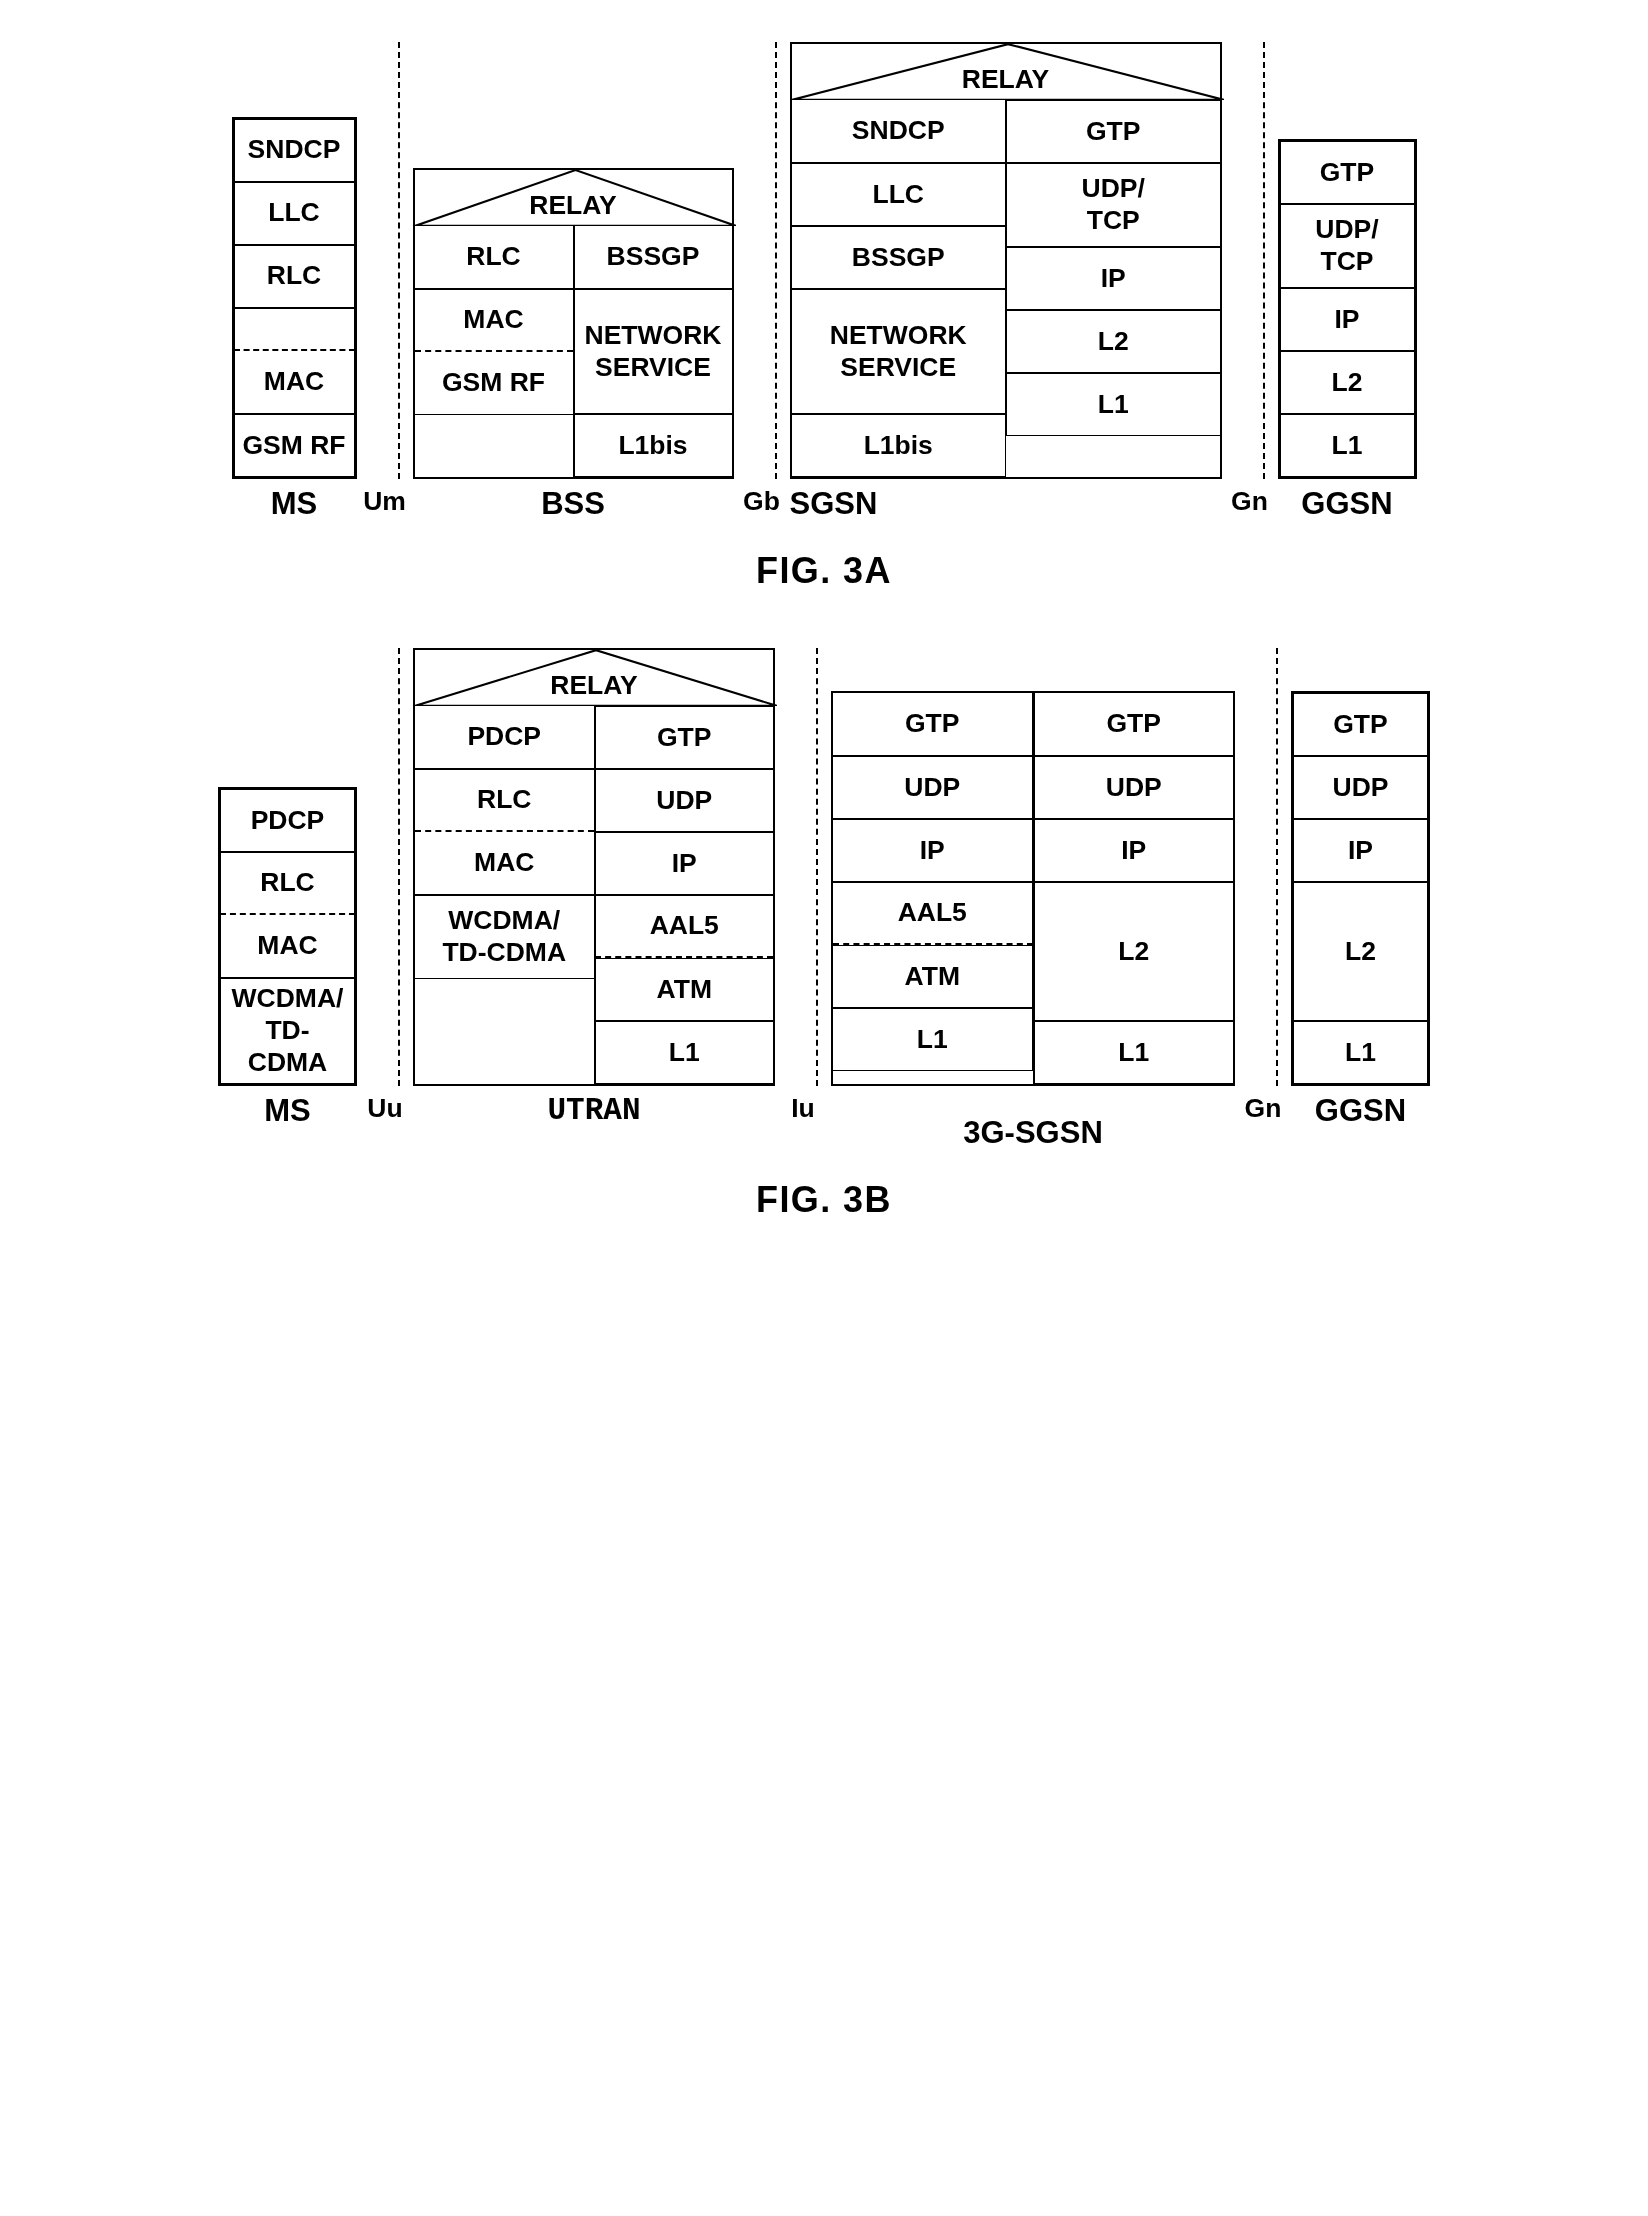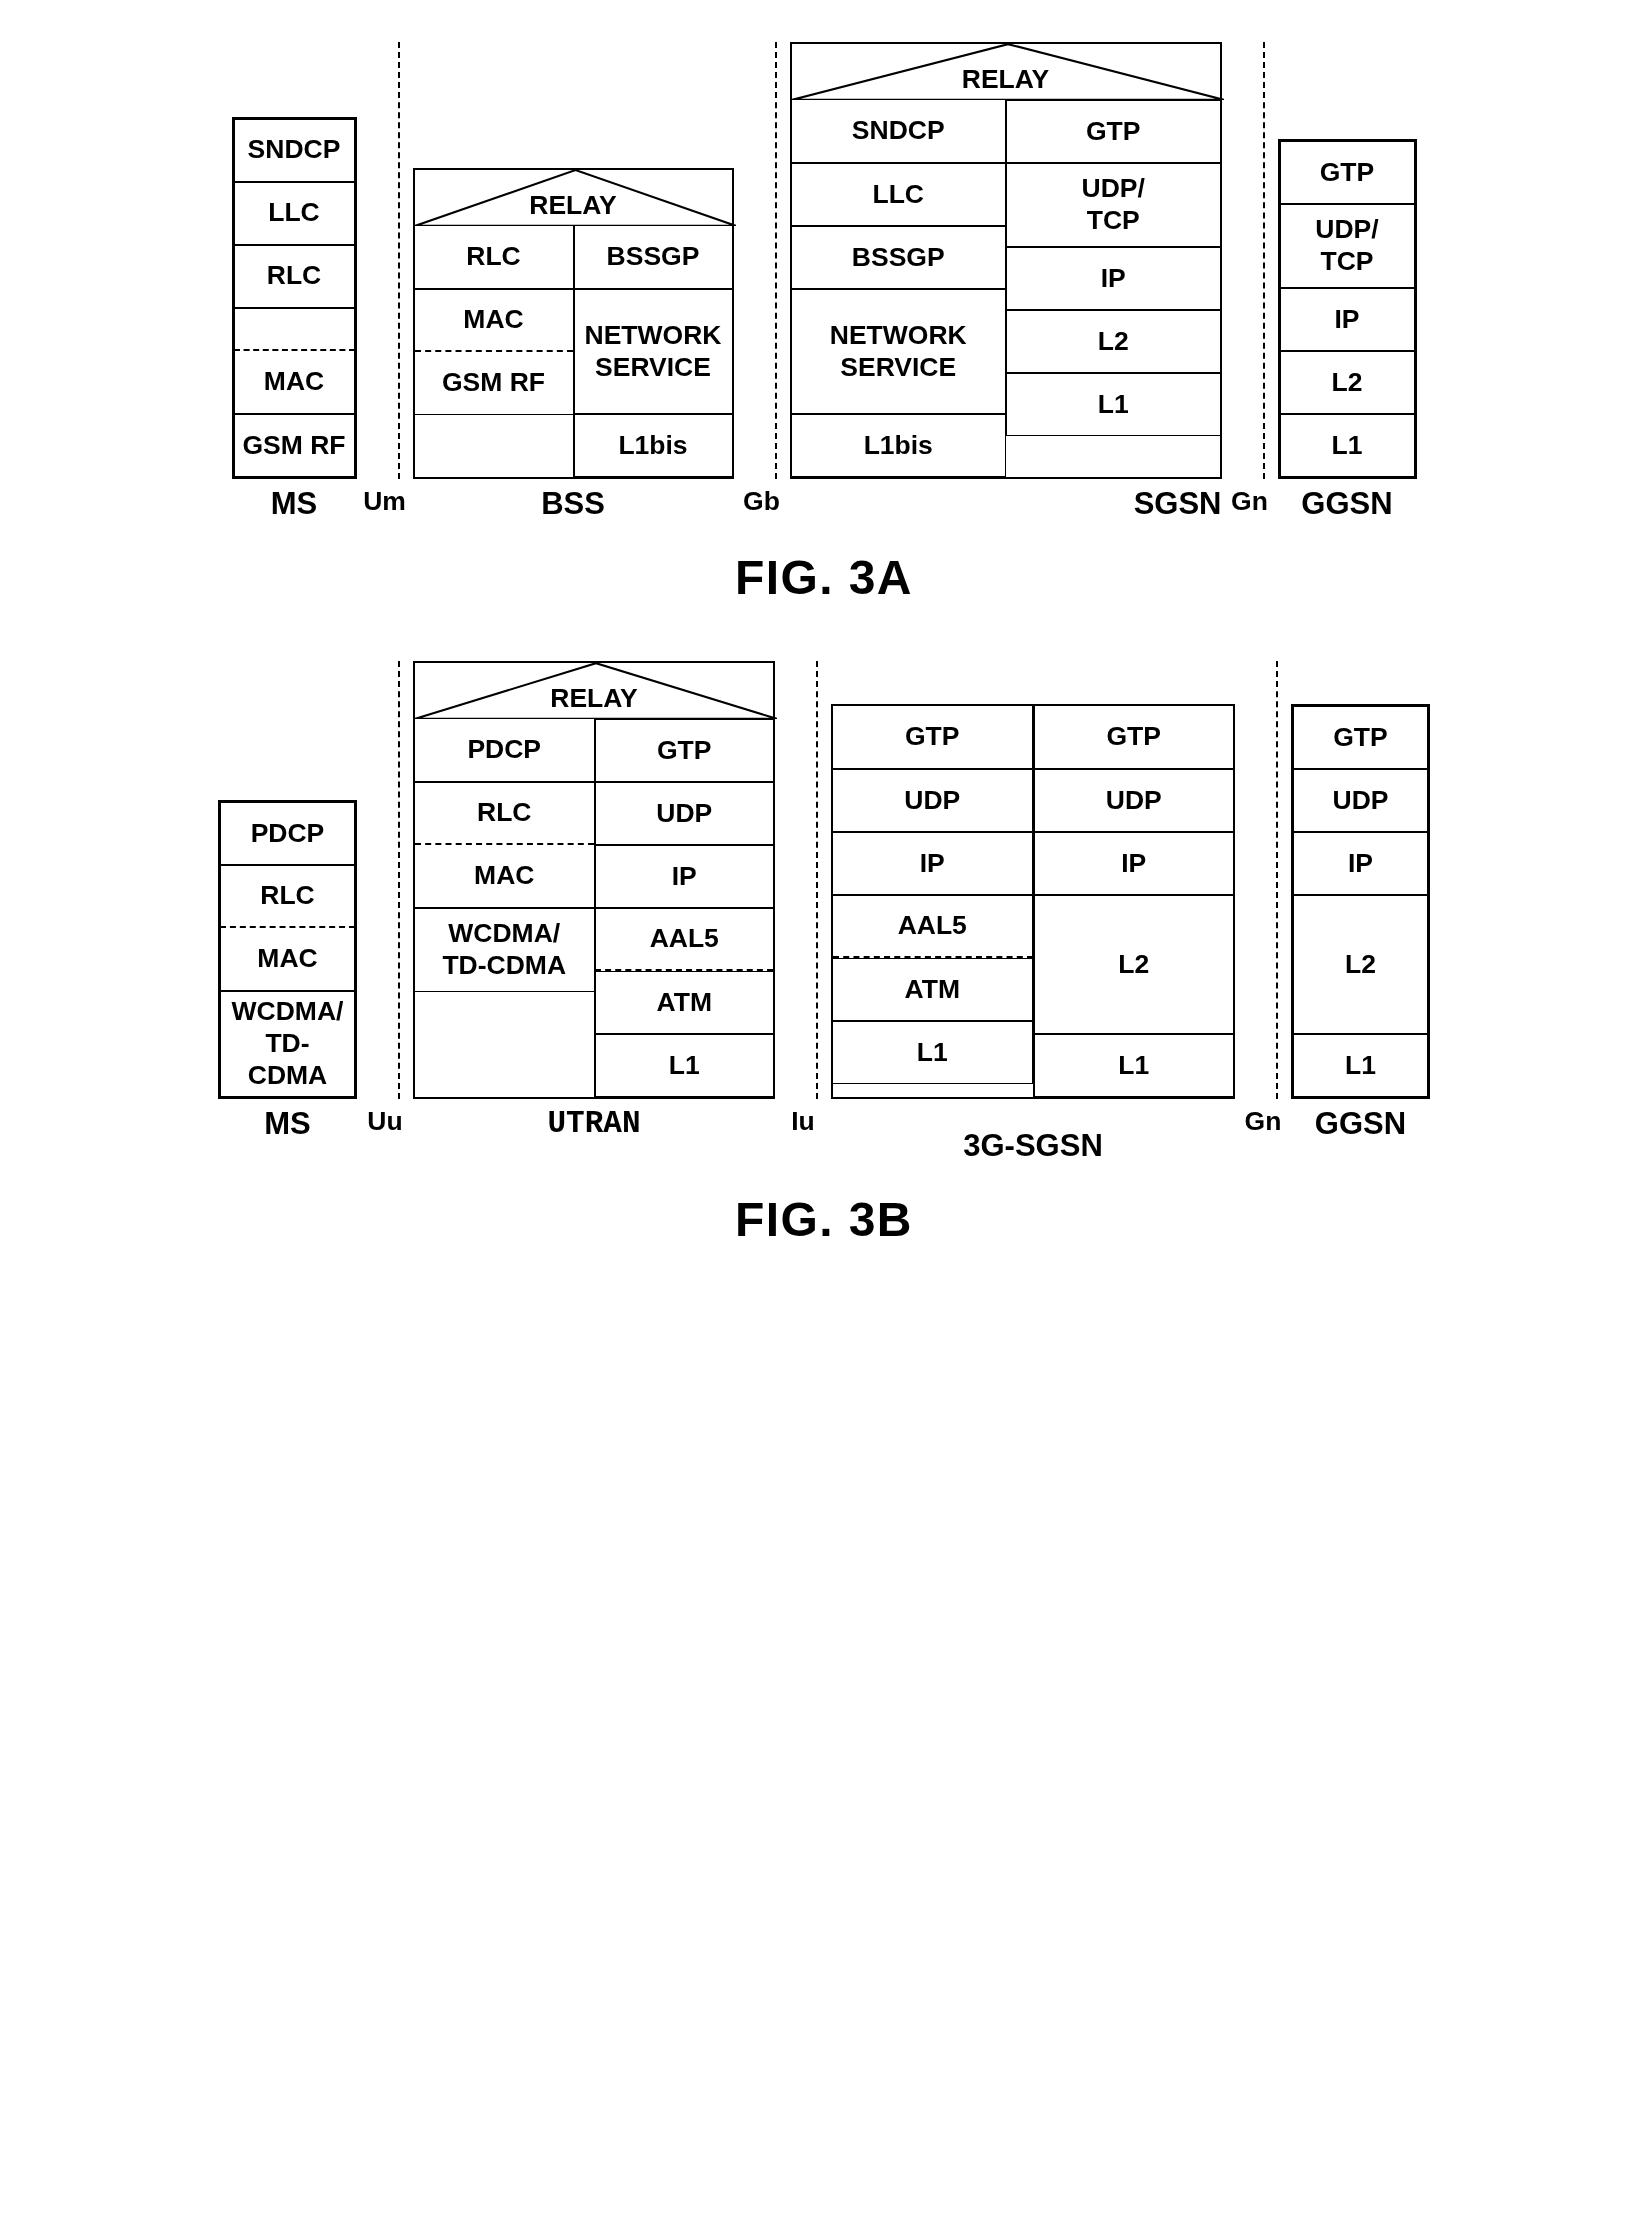--- a/index.html
+++ b/index.html
@@ -19,21 +19,21 @@
     }
 
     .figure {
       display: flex;
       flex-direction: column;
       align-items: center;
       width: 100%;
     }
 
     .fig-caption {
-      font-size: 48px;
+      font-size: 36px;
       font-weight: bold;
       margin-top: 28px;
       letter-spacing: 1.4px;
     }
 
     
     .stack {
       display: flex;
       flex-direction: column;
       border: 2.1px solid #000;
@@ -189,21 +189,21 @@
         </div>
 
         <div style="width:321px;text-align:center;">
           <span style="font-size:31px;font-weight:bold;">BSS</span>
         </div>
 
         <div style="width:56px;text-align:center;">
           <span style="font-size:26.5px;font-weight:bold;">Gb</span>
         </div>
 
-        <div style="width:432px;text-align:right;">
+        <div style="width:432px;text-align:left;">
           <span style="font-size:31px;font-weight:bold;">SGSN</span>
         </div>
 
         <div style="width:56px;text-align:center;">
           <span style="font-size:26.5px;font-weight:bold;">Gn</span>
         </div>
 
         <div style="width:139px;text-align:center;">
           <span style="font-size:31px;font-weight:bold;">GGSN</span>
         </div>

